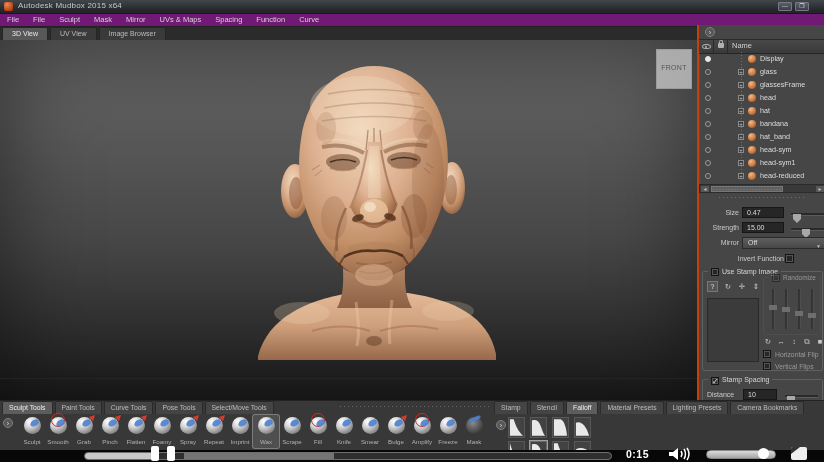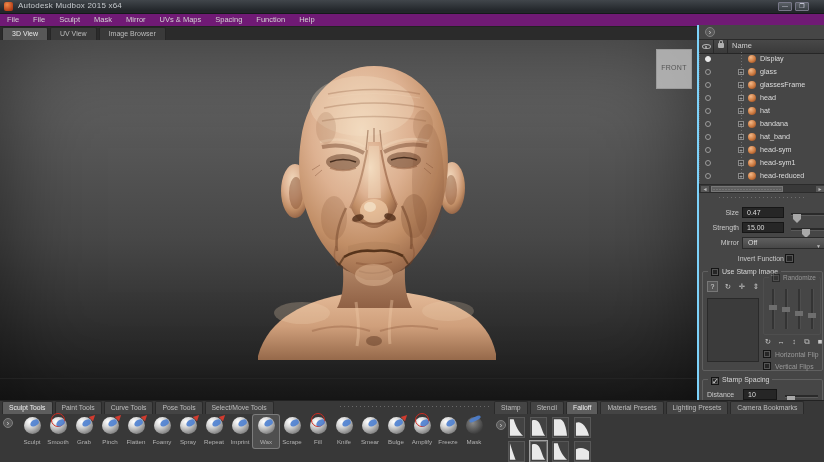--- a/index.html
+++ b/index.html
@@ -29,21 +29,21 @@
   
   #viewport{position:absolute;left:0;top:40px;width:697px;height:360px;overflow:hidden;
     background:linear-gradient(180deg,#646464 0%,#5b5b5b 22%,#474747 55%,#2d2d2d 82%,#1d1d1d 100%);
     box-shadow:inset 0 0 90px rgba(0,0,0,.5);}
   #groundline{position:absolute;left:0;top:338px;width:697px;height:1px;background:#262626;opacity:.8;}
   #frontplane{position:absolute;left:656px;top:9px;width:36px;height:40px;background:rgba(205,205,205,.75);
     border:1px solid #9b9b9b;box-sizing:border-box;}
   #frontplane span{display:block;margin-top:14px;text-align:center;font-size:7px;color:#555;letter-spacing:.3px;}
 
   
-  #rightpanel{position:absolute;left:697px;top:25px;width:127px;height:375px;background:#464646;border-left:2px solid #7dd3fc;box-sizing:border-box;overflow:hidden;}
+  #rightpanel{position:absolute;left:697px;top:25px;width:127px;height:375px;background:#464646;border-left:2px solid #c2410c;box-sizing:border-box;overflow:hidden;}
   .collapse-circle{width:10px;height:10px;border-radius:50%;background:#585858;border:1px solid #808080;color:#ddd;
      font-size:7px;line-height:9px;text-align:center;box-sizing:border-box;}
   #rp-collapse{position:absolute;left:6px;top:2px;}
   #olist-header{position:absolute;left:0;top:14px;width:127px;height:13px;background:linear-gradient(#484848,#3a3a3a);
     border-top:1px solid #2a2a2a;border-bottom:1px solid #262626;display:flex;}
   .hcell{border-right:1px solid #2a2a2a;height:13px;box-sizing:border-box;}
   .hcell.c1{width:15px;} .hcell.c2{width:14px;} .hcell.c3{flex:1;font-size:7.5px;color:#cfcfcf;line-height:12px;padding-left:4px;}
   .icon-eye{display:block;margin:4px auto;width:9px;height:5px;border:1px solid #b5b5b5;border-radius:50%;position:relative;box-sizing:border-box;}
   .icon-eye::after{content:"";position:absolute;left:2.5px;top:0.5px;width:2px;height:2px;border-radius:50%;background:#b5b5b5;}
   .icon-lock{display:block;margin:3px auto;width:6px;height:5px;background:#b0b0b0;border-radius:1px;position:relative;}
@@ -174,21 +174,21 @@
   <div id="menubar">
 
   <div class="menu-item">File</div>
       <div class="menu-item">File</div>
       <div class="menu-item">Sculpt</div>
       <div class="menu-item">Mask</div>
       <div class="menu-item">Mirror</div>
       <div class="menu-item">UVs &amp; Maps</div>
       <div class="menu-item">Spacing</div>
       <div class="menu-item">Function</div>
-      <div class="menu-item">Help</div>
+      <div class="menu-item">Curve</div>
     </div>
 
   <div id="viewtabs">
 
   <div class="vtab active">3D View</div>
       <div class="vtab">UV View</div>
       <div class="vtab">Image Browser</div>
     </div>
 
   <div id="viewport">
@@ -613,14 +613,32 @@
         </div>
 
         <div class="fthumb">
           <svg viewBox="0 0 16 16" preserveAspectRatio="none">
             <path fill="#e9e9e9" d="M1,15 L1,6 C6,4 11,5 15,8 L15,15 Z"></path>
           </svg>
         </div>
       </div>
   </div>
 
+  <div id="videobar">
+    <div id="vtrack">
+      <div id="vplayed"></div>
+      <div id="vbuffer"></div>
+    </div>
+    <div class="pausebar" id="pb1"></div>
+    <div class="pausebar" id="pb2"></div>
+    <div id="vtime">0:15</div>
+    <svg id="volicon" width="26" height="14" viewBox="0 0 26 14">
+      <polygon points="2,5 6,5 11,1 11,13 6,9 2,9" fill="#ffffff"></polygon>
+      <path d="M14,4 Q16,7 14,10" stroke="#ffffff" stroke-width="1.5" fill="none"></path>
+      <path d="M17,2 Q20,7 17,12" stroke="#ffffff" stroke-width="1.5" fill="none"></path>
+      <path d="M20,1 Q24,7 20,13" stroke="#ffffff" stroke-width="1.5" fill="none"></path>
+    </svg>
+    <div id="volslider"></div>
+    <div id="volknob"></div>
+    <div id="fsbtn"></div>
+  </div>
 
 </div>
 
 </body></html>

